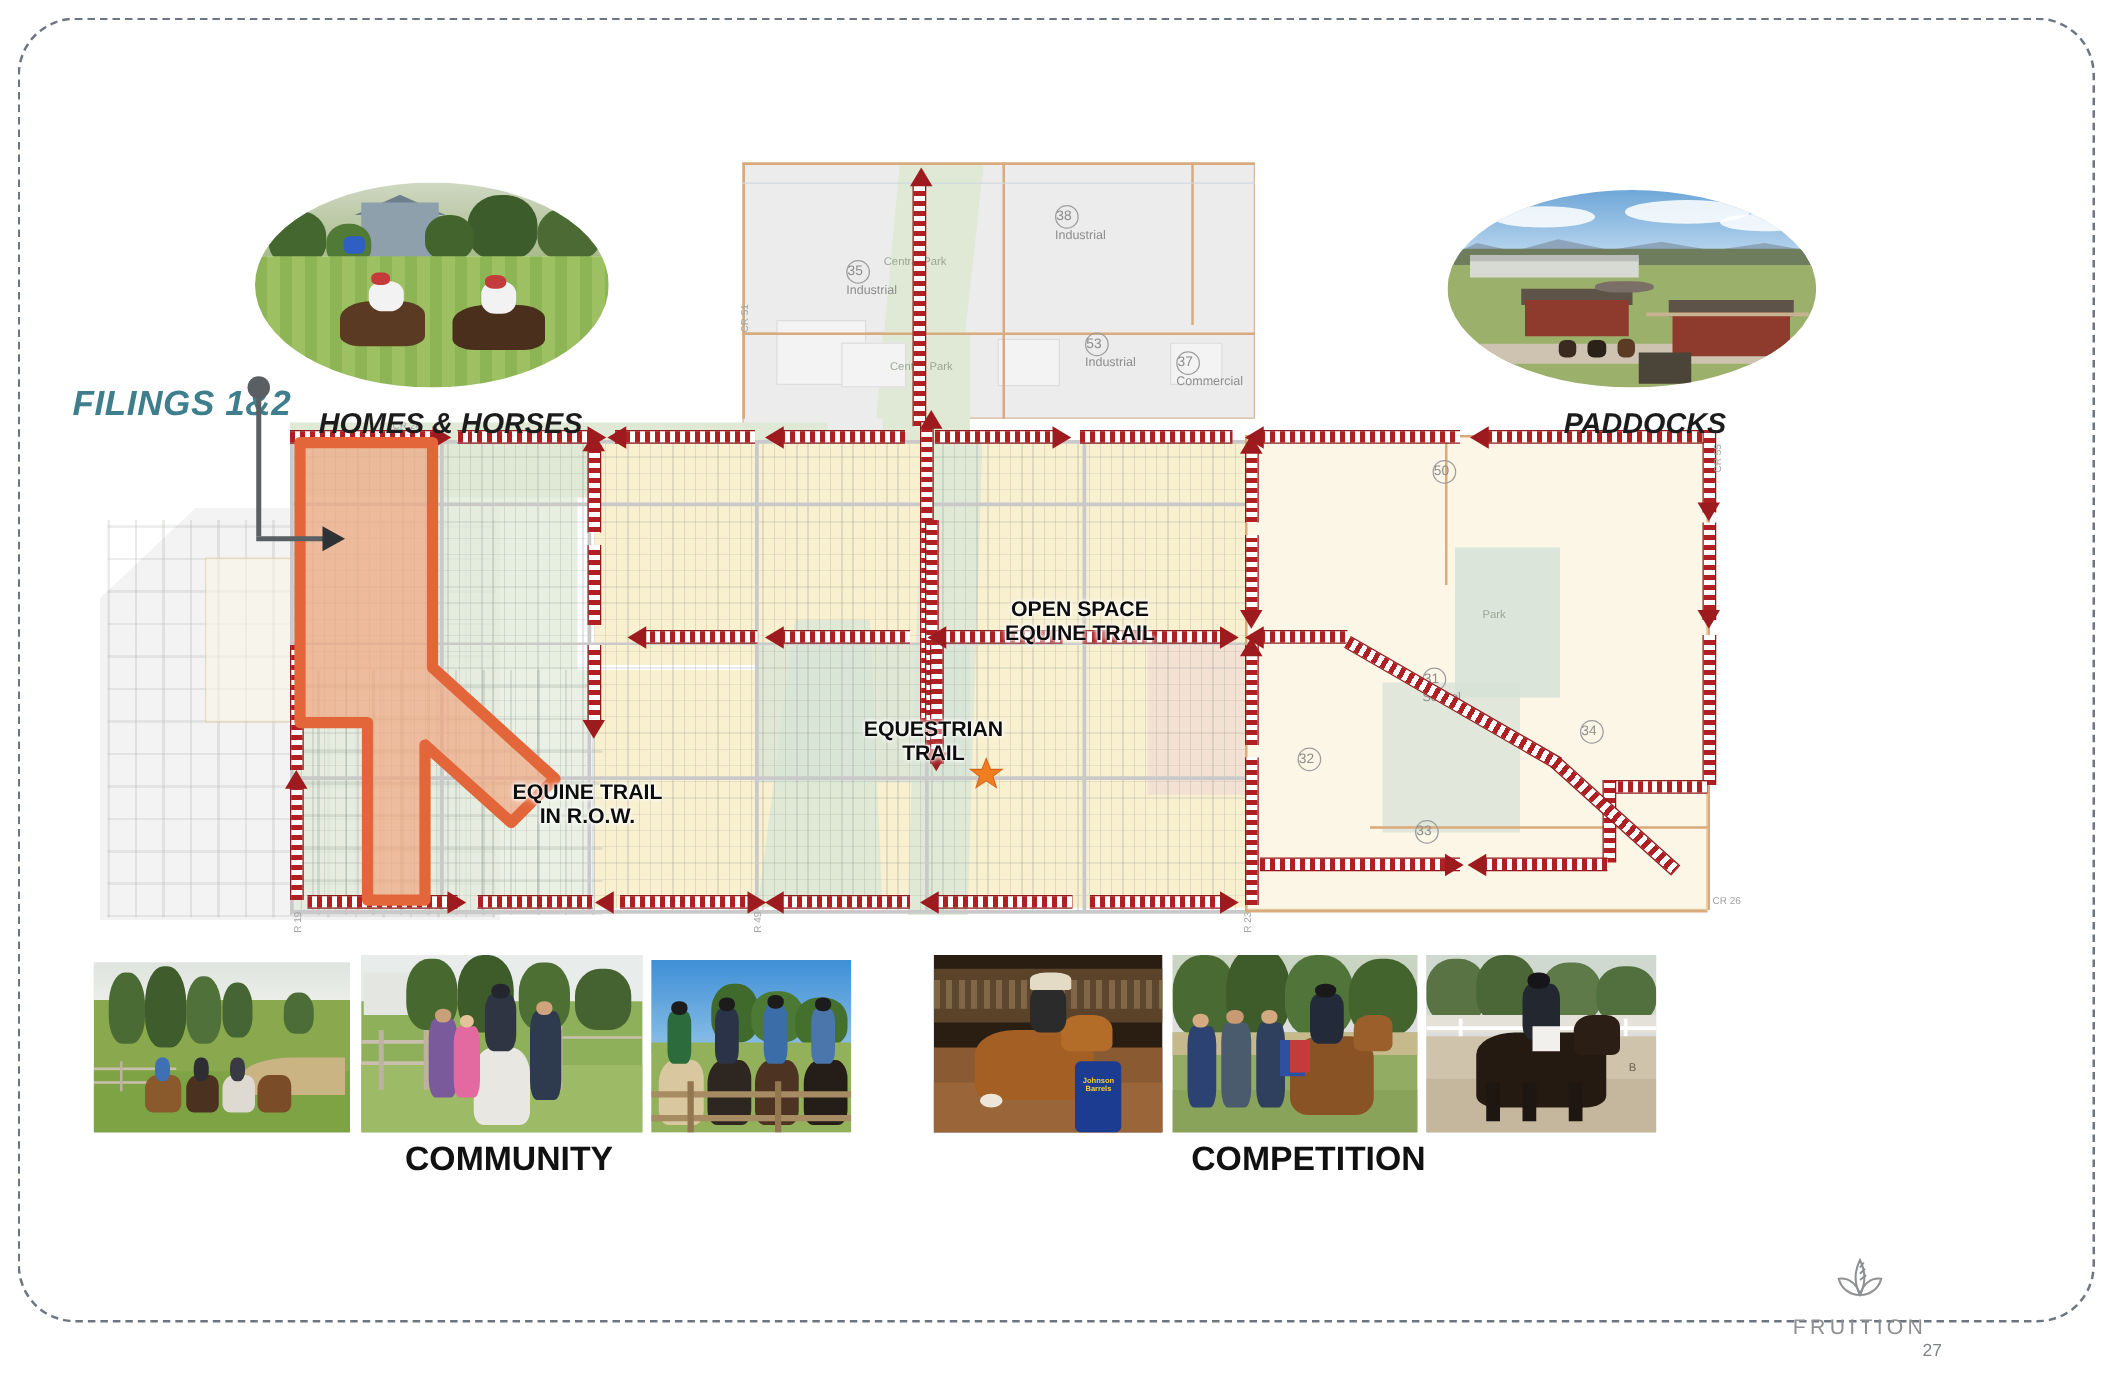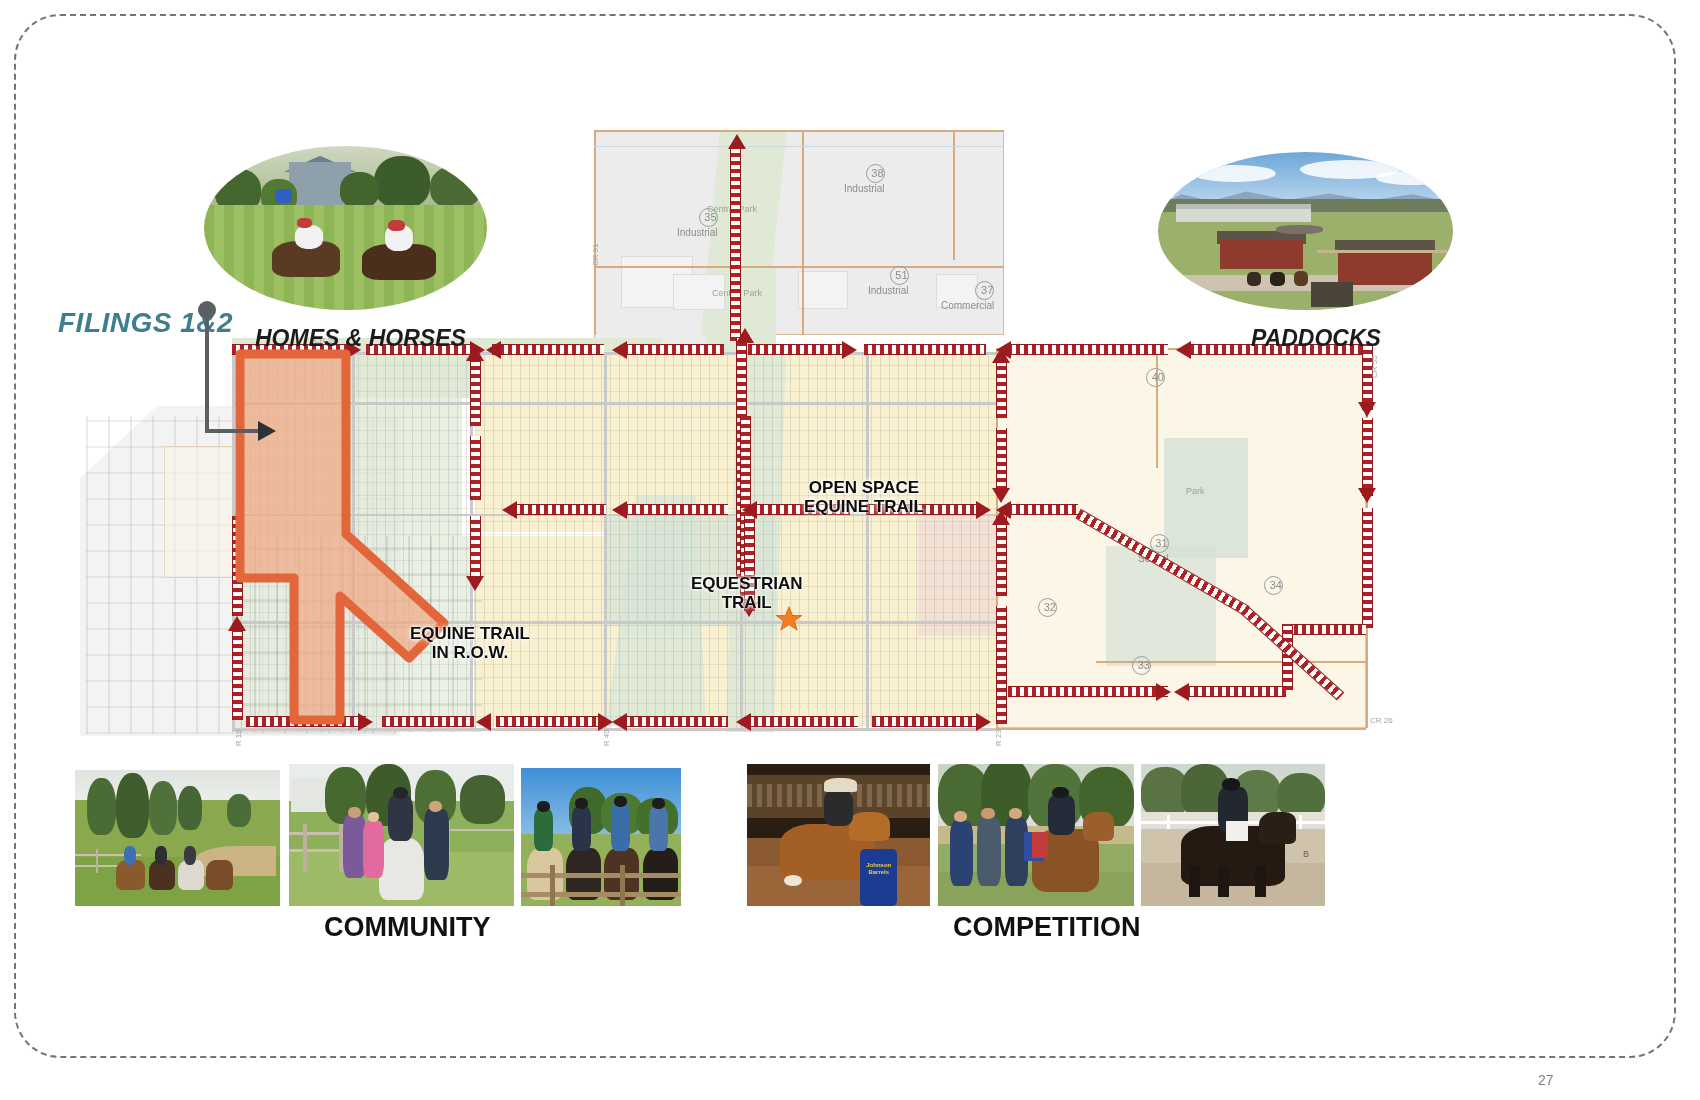--- a/index.html
+++ b/index.html
@@ -215,21 +215,21 @@
   #star-marker {
     position: absolute;
     left: 729px; top: 489px;
     width: 28px; height: 28px;
     color: #f07d20;
   }
 
   
   .parcel {
     position: absolute;
-    text-align: right;
+    text-align: left;
     color: #8d8d8d;
     font-size: 10px;
     line-height: 1.15;
     white-space: nowrap;
   }
   .parcel .num {
     display: inline-block;
     border: 1px solid #9d9d9d;
     border-radius: 50%;
     width: 19px; height: 19px;
@@ -326,21 +326,21 @@
 
     <div class="parcel" style="left:588px; top:92px;margin-left:43px;">
       <span class="num">35</span><br>
       <span>Industrial</span>
     </div>
     <div class="parcel" style="left:798px; top:48px;">
       <span class="num">38</span><br>
       <span>Industrial</span>
     </div>
     <div class="parcel" style="left:822px; top:150px;">
-      <span class="num">51</span><br>
+      <span class="num">53</span><br>
       <span>Industrial</span>
     </div>
     <div class="parcel" style="left:895px; top:165px;">
       <span class="num">37</span><br>
       <span>Commercial</span>
     </div>
     <div class="maptext" style="left:661px; top:88px;">Central Park</div>
     <div class="maptext" style="left:666px; top:172px;">Central Park</div>
     <div class="cr-label cr-v" style="left:545px; top:150px;">CR 51</div>
 
@@ -380,21 +380,21 @@
     <div class="plate p-sage" style="left:1118px; top:322px; width:84px; height:120px; opacity:.85;"></div>
     <div class="plate p-sage" style="left:1060px; top:430px; width:110px; height:120px; opacity:.7;"></div>
     <div class="road-tan-h" style="left:950px; top:232px; width:370px;"></div>
     <div class="road-tan-h" style="left:950px; top:612px; width:370px;"></div>
     <div class="road-tan-v" style="left:950px; top:232px; height:380px;"></div>
     <div class="road-tan-v" style="left:1320px; top:232px; height:380px;"></div>
     <div class="road-tan-v" style="left:1110px; top:232px; height:120px;"></div>
     <div class="road-tan-h" style="left:1050px; top:545px; width:270px;"></div>
 
     <div class="parcel" style="left:1100px; top:252px;">
-      <span class="num">40</span>
+      <span class="num">50</span>
     </div>
     <div class="parcel" style="left:1092px; top:418px;">
       <span class="num">31</span><br>
       <span>School</span>
     </div>
     <div class="parcel" style="left:992px; top:482px;">
       <span class="num">32</span>
     </div>
     <div class="parcel" style="left:1086px; top:540px;">
       <span class="num">33</span>
@@ -697,15 +697,26 @@
     <div style="position:absolute; left:62%; top:72%; width:6%; height:22%; background:#1e1610;"></div>
     <div class="rider" style="left:42%; top:16%; width:16%; height:32%; background:#232830; border-radius:26%;"></div>
     <div style="position:absolute; left:44%; top:10%; width:10%; height:9%; background:#15151a; border-radius:45%;"></div>
     <div style="position:absolute; left:46%; top:40%; width:12%; height:14%; background:#f1f0ec;"></div>
     <div style="position:absolute; left:88%; top:60%; width:8%;  height:10%; color:#6b6257; font-size:9px;">B</div>
   </div>
 
   <div class="strip-cap" id="cap-community">COMMUNITY</div>
   <div class="strip-cap" id="cap-competition">COMPETITION</div>
 
+  <div id="logo-block">
+    <svg width="120" height="52" viewBox="0 0 120 52">
+      <g fill="none" stroke="#8d8f91" stroke-width="1.6">
+        <path d="M60 6 C56 14 55 24 60 34 C65 24 64 14 60 6 Z"></path>
+        <path d="M60 34 C52 34 45 29 43 21 C51 20 58 25 60 34 Z"></path>
+        <path d="M60 34 C68 34 75 29 77 21 C69 20 62 25 60 34 Z"></path>
+        <path d="M60 12 L63 8 M60 17 L64 13 M60 22 L65 18"></path>
+      </g>
+    </svg>
+    <div id="logo-text">FRUITION</div>
+  </div>
   <div id="page-num">27</div>
 
 </div>
 
 </body></html>

